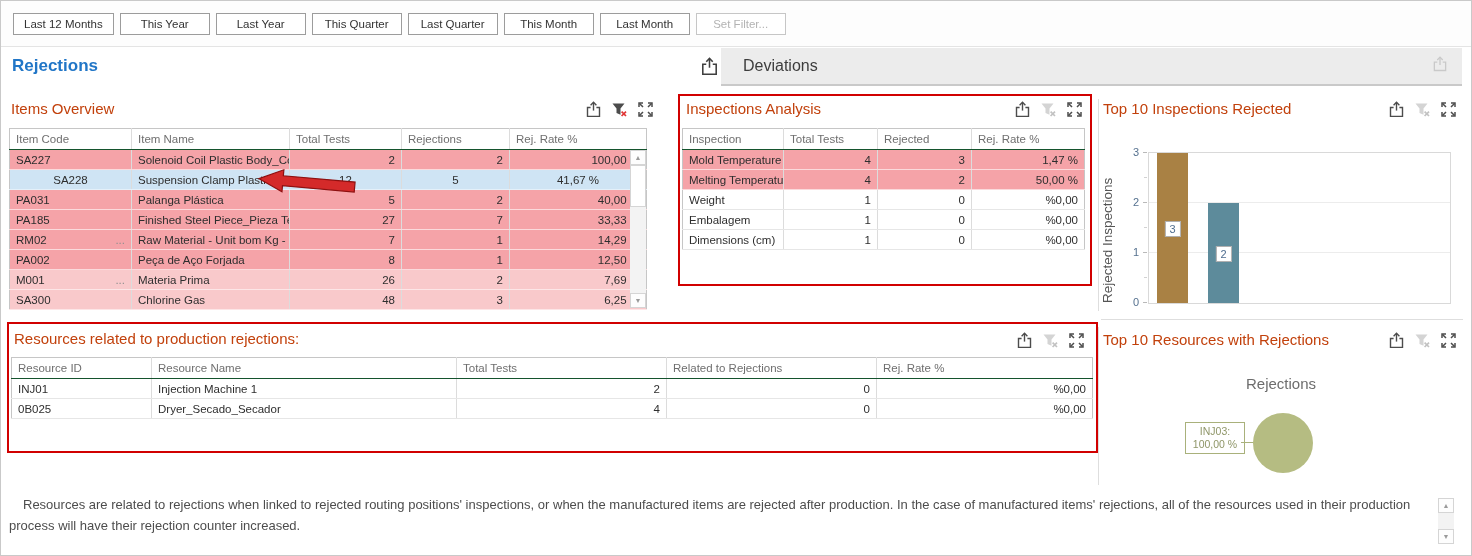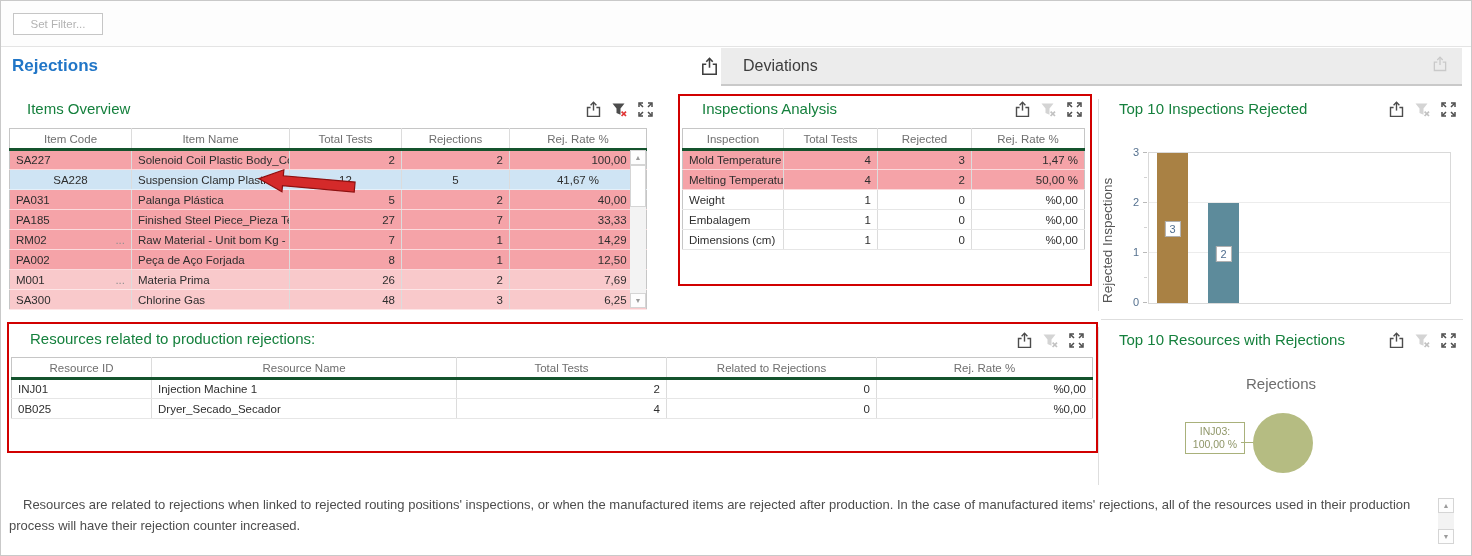--- a/index.html
+++ b/index.html
@@ -13,29 +13,29 @@
   .fbtn.disabled{color:#b3b3b3;border-color:#c6c6c6;}
   
   .main-title{position:absolute;left:11px;top:55px;font-size:17px;font-weight:700;color:#2176c7;}
   .tab-export{position:absolute;left:699px;top:56px;color:#3f3f3f;}
   .dev-tab{position:absolute;left:720px;right:9px;top:47px;height:38px;background:#ececec;
     border-bottom:2px solid #c9c9c9;display:flex;align-items:center;padding:0 14px 0 22px;
     font-size:16px;color:#3d3d3d;box-sizing:border-box;cursor:pointer;}
   .dev-tab .spacer{flex:1;}
   .dev-tab .faint{color:#c9c9c9;}
   
-  .ptitle{position:absolute;font-size:15px;color:#15803d;white-space:nowrap;margin-left:16px;}
+  .ptitle{position:absolute;font-size:15px;color:#c2410c;white-space:nowrap;}
   .icons{position:absolute;display:flex;gap:9px;align-items:center;color:#4c4c4c;}
   .icons .inactive{color:#cfcfcf;}
   .icons span{display:flex;cursor:pointer;}
   
   table.grid{position:absolute;border-collapse:collapse;table-layout:fixed;background:#fff;
     border:1px solid #c6c6c6;font-size:11.5px;color:#2e2e2e;}
-  table.grid th{height:21px;padding:0 6px;font-weight:400;color:#6f6f6f;text-align:center;
-    border-bottom:3px solid #14532d;border-left:1px solid #dcdcdc;background:#fff;overflow:hidden;white-space:nowrap;box-sizing:border-box;}
+  table.grid th{height:21px;padding:0 6px;font-weight:400;color:#6f6f6f;text-align:left;
+    border-bottom:1px solid #14532d;border-left:1px solid #dcdcdc;background:#fff;overflow:hidden;white-space:nowrap;box-sizing:border-box;}
   table.grid th:first-child{border-left:none;}
   table.grid td{height:20px;padding:0 6px;border-left:1px solid #dcdcdc;border-bottom:1px solid #e6e6e6;
     overflow:hidden;white-space:nowrap;box-sizing:border-box;}
   table.grid td:first-child{border-left:none;}
   tr.pink td{background:#f5a3a8;border-bottom-color:#fbdadc;}
   tr.lightpink td{background:#f9c9cb;border-bottom-color:#fde6e7;}
   tr.selected td{background:#cfe4f4;border-bottom-color:#e4f0f9;text-align:center;}
   .trail-dots{float:right;color:#8f8f8f;}
   td.num{text-align:right;}
   
@@ -68,20 +68,29 @@
   
   .footer{position:absolute;left:8px;top:494px;width:1426px;font-size:13px;line-height:1.6;color:#4d4d4d;
     text-indent:14px;}
 </style>
 </head>
 <body>
 
 <div class="canvas">
 
   <div class="filterbar">
+    <div style="display:flex;gap:6px;">
+        <button class="fbtn">Last 12 Months</button>
+        <button class="fbtn">This Year</button>
+        <button class="fbtn">Last Year</button>
+        <button class="fbtn">This Quarter</button>
+        <button class="fbtn">Last Quarter</button>
+        <button class="fbtn">This Month</button>
+        <button class="fbtn">Last Month</button>
+      </div>
     <button class="fbtn disabled">Set Filter...</button>
   </div>
 
   <div class="main-title">Rejections</div>
   <span class="tab-export">
     <svg width="19" height="19" viewBox="0 0 17 17" fill="none" stroke="currentColor" stroke-width="1.4">
       <path d="M8.5 1.6 v8"></path>
         <path d="M5.6 4.2 L8.5 1.2 L11.4 4.2"></path>
         <path d="M5.6 6.5 H2.5 V15.4 H14.5 V6.5 H11.4"></path>
     </svg>

